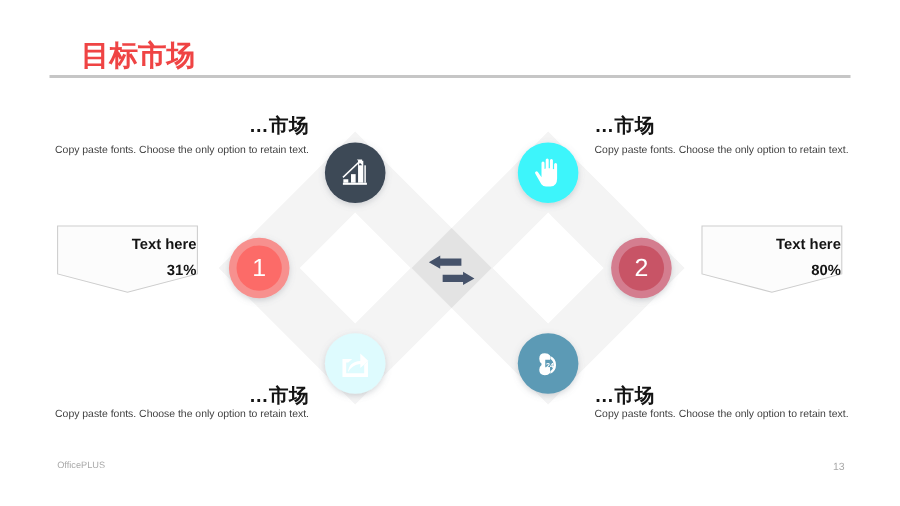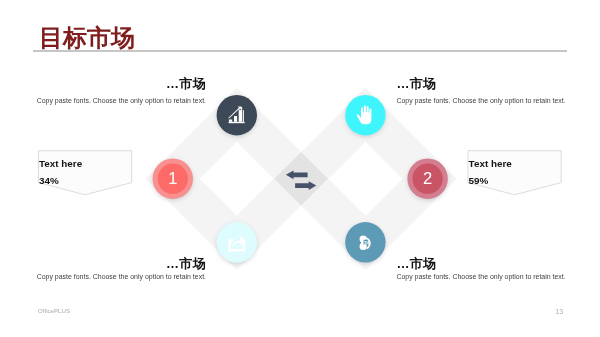--- a/index.html
+++ b/index.html
@@ -6,41 +6,41 @@
   html,body{margin:0;padding:0;}
   body{
     width:600px;height:337px;background:#ffffff;overflow:hidden;
     font-family:"Liberation Sans",sans-serif;
     -webkit-font-smoothing:antialiased;
   }
   .slide{position:relative;width:600px;height:337px;background:#fff;}
 
   
   .title{
-    position:absolute;left:39px;top:28.5px;
-    font-size:24px;font-weight:bold;color:#7f1d1d;
+    position:absolute;left:54px;top:28.5px;
+    font-size:19px;font-weight:bold;color:#ef4444;
     letter-spacing:0px;line-height:18.2px;white-space:nowrap;
   }
   .title-rule{
     position:absolute;left:33px;top:50.1px;width:534px;height:1.6px;background:#c6c6c6;
   }
 
   
   .stage{position:absolute;left:0;top:0;}
 
   
   .tb{position:absolute;}
   .tb .head{font-size:13px;font-weight:bold;color:#141414;line-height:12px;white-space:nowrap;letter-spacing:0.35px;}
   .tb .body{font-size:6.96px;color:#3f3f3f;line-height:9px;margin-top:5.8px;white-space:nowrap;}
   .tb .body.nb{margin-top:2.0px;}
   .tb.r{text-align:right;}
   .tb.l{text-align:left;}
 
   
-  .banner-text{position:absolute;text-align:left;}
+  .banner-text{position:absolute;text-align:right;}
   .banner-text .bl{font-size:9.9px;font-weight:bold;color:#141414;line-height:10px;}
   .banner-text .bv{font-size:9.9px;font-weight:bold;color:#141414;line-height:10px;margin-top:7.6px;}
 
   
   .foot-left{position:absolute;left:38.1px;top:306.8px;font-size:6.15px;color:#a9a9a9;letter-spacing:0px;}
   .foot-right{position:absolute;left:555.3px;top:308.0px;font-size:7px;color:#a9a9a9;}
 </style>
 </head>
 <body>
 
@@ -136,25 +136,25 @@
     <g>
       <path d="M 38.4 150.7 L 131.6 150.7 L 131.6 182.6 L 85 194.8 L 38.4 182.6 Z" fill="#fcfcfc" stroke="#cdcdcd" stroke-width="0.7"></path>
     </g>
     <g>
       <path d="M 468.0 150.7 L 561.2 150.7 L 561.2 182.6 L 514.6 194.8 L 468.0 182.6 Z" fill="#fcfcfc" stroke="#cdcdcd" stroke-width="0.7"></path>
     </g>
   </svg>
 
   <div class="banner-text" style="left:39px;top:158.5px;width:92px;">
     <div class="bl">Text here</div>
-    <div class="bv">34%</div>
+    <div class="bv">31%</div>
   </div>
   <div class="banner-text" style="left:468.6px;top:158.5px;width:92px;">
     <div class="bl">Text here</div>
-    <div class="bv">59%</div>
+    <div class="bv">80%</div>
   </div>
 
   <div class="tb r" style="left:30px;top:78.2px;width:176px;">
     <div class="head">…市场</div>
     <div class="body">Copy paste fonts. Choose the only option to retain text.</div>
   </div>
   <div class="tb l" style="left:396.4px;top:78.2px;width:175px;">
     <div class="head">…市场</div>
     <div class="body">Copy paste fonts. Choose the only option to retain text.</div>
   </div>

